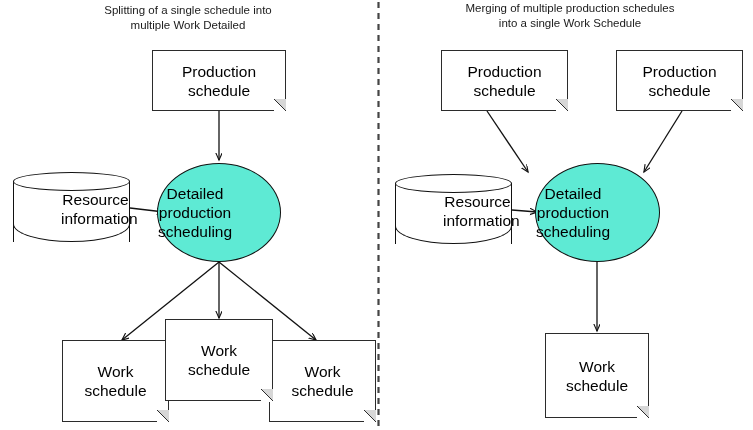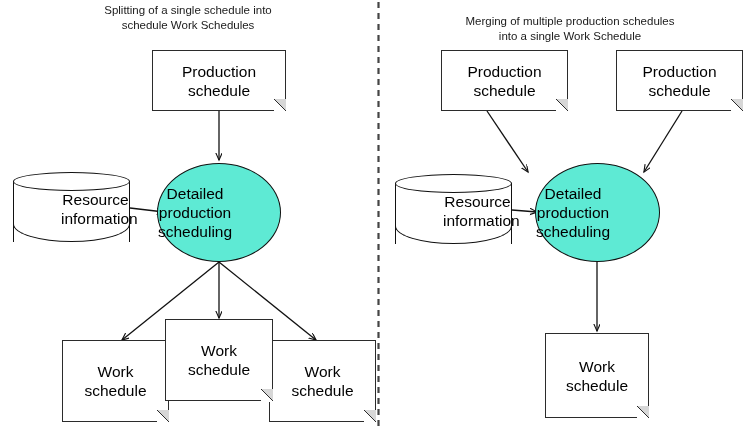--- a/index.html
+++ b/index.html
@@ -23,21 +23,21 @@
   }
   .panel-title {
     position: absolute;
     text-align: center;
     font-size: 11.5px;
     line-height: 15px;
     color: #1a1a1a;
     white-space: pre-line;
   }
   #title-left  { left: 68px;  top: 3px;  width: 240px; }
-  #title-right { left: 430px; top: 14px;  width: 280px; }
+  #title-right { left: 430px; top: 1px;  width: 280px; }
 
   
   .doc {
     position: absolute;
     box-sizing: border-box;
     background: #ffffff;
     border: 1.6px solid #2b2b2b;
     display: flex;
     align-items: center;
     justify-content: center;
@@ -154,21 +154,21 @@
 
   <line x1="487" y1="111" x2="528" y2="172" stroke="#111111" stroke-width="1.3" marker-end="url(#arw)"></line>
   <line x1="682" y1="111" x2="644" y2="172" stroke="#111111" stroke-width="1.3" marker-end="url(#arw)"></line>
   <line x1="512" y1="210" x2="537" y2="212" stroke="#111111" stroke-width="1.3" marker-end="url(#arw)"></line>
   <line x1="597" y1="262" x2="597" y2="331" stroke="#111111" stroke-width="1.3" marker-end="url(#arw)"></line>
 
   <line x1="378.5" y1="2" x2="378.5" y2="428" stroke="#444444" stroke-width="2.2" stroke-dasharray="6 5"></line>
 </svg>
 
 <div class="panel-title" id="title-left">Splitting of a single schedule into
-schedule Work Schedules</div>
+multiple Work Detailed</div>
 
 <div class="doc" style="left:152px; top:50px; width:134px; height:61px;">
   <span class="label">Production
 schedule</span>
   <span class="fold"></span>
 </div>
 
 <div class="cyl" style="left:13px; top:172px; width:117px; height:70px;">
   <div class="body"></div>
   <div class="body-sides"></div>

